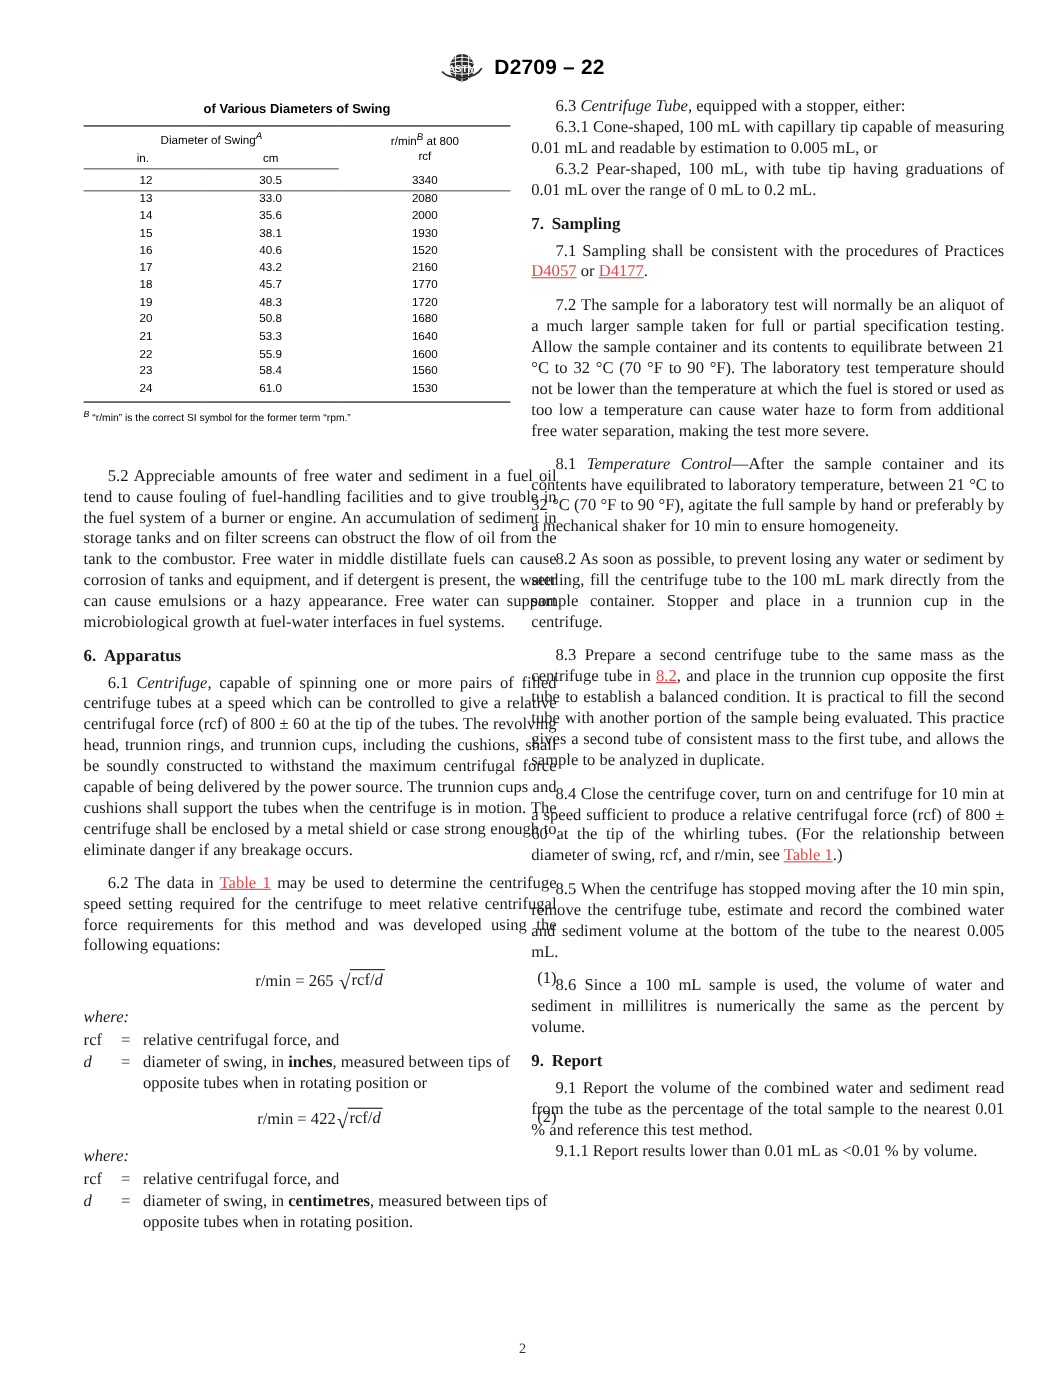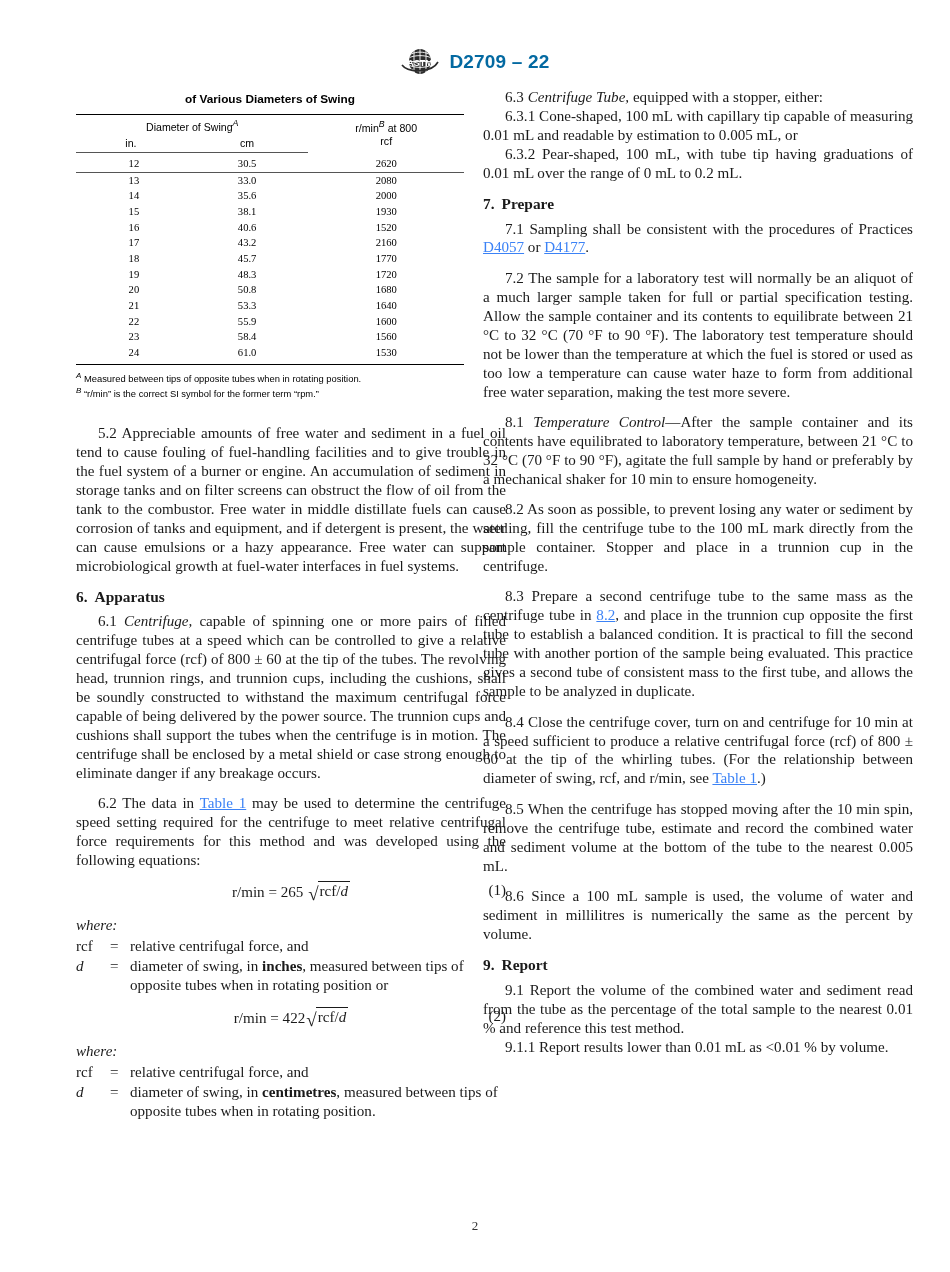--- a/index.html
+++ b/index.html
@@ -36,21 +36,21 @@
   .astm-logo {
     display: inline-block;
     width: 40px;
     height: 27px;
   }
   .doc-number {
     font-family: "Liberation Sans", sans-serif;
     font-weight: bold;
     font-size: 19px;
     letter-spacing: 0.2px;
-    color: #0369a1;
+    color: #000000;
   }
 
   
   .col {
     position: absolute;
     top: 88px;
     width: 430px;
     font-size: 15.1px;
     line-height: 1.255;
     text-align: justify;
@@ -73,21 +73,21 @@
     font-weight: bold;
     font-size: 15.4px;
     margin: 0 0 6px 0;
     text-indent: 0;
     text-align: left;
   }
   h2.section .num { margin-right: 7px; }
 
   .ital { font-style: italic; }
   .bld  { font-weight: bold; }
-  .lnk  { color: #3b82f6; }
+  .lnk  { color: #ef4444; }
 
   
   .table-wrap {
     position: absolute;
     top: 92px;
     left: 76px;
     width: 388px;
     font-family: "Liberation Sans", sans-serif;
   }
   .table-title {
@@ -107,21 +107,21 @@
   table.t1 td, table.t1 th {
     padding: 0;
     font-weight: normal;
     text-align: center;
   }
   .rule-top    { border-top: 1.6px solid #000; }
   .rule-bottom { border-bottom: 1.6px solid #000; }
   .rule-thin   { border-bottom: 0.8px solid #555; }
   tr.hdr1 td { padding: 3.5px 0 2.5px 0; }
   tr.hdr2 td { padding: 1.5px 0 3.5px 0; }
-  tr.data td { padding: 1.0px 0; line-height: 1.29; font-family: Liberation Serif, serif; }
+  tr.data td { padding: 1.0px 0; line-height: 1.29; }
   tr.data td:first-child { padding-left: 6px; }
   .span-rule {
     border-bottom: 0.9px solid #555;
   }
   .c-rmin {
     line-height: 1.22;
   }
   .footnotes {
     margin-top: 5px;
     font-family: "Liberation Sans", sans-serif;
@@ -246,21 +246,21 @@
         </tr>
         <tr class="hdr2">
           <td class="span-rule">in.</td>
           <td class="span-rule">cm</td>
         </tr>
       </thead>
       <tbody>
         <tr class="data">
           <td class="rule-thin" style="padding-top:4px">12</td>
           <td class="rule-thin" style="padding-top:4px">30.5</td>
-          <td class="rule-thin" style="padding-top:4px">2620</td>
+          <td class="rule-thin" style="padding-top:4px">3340</td>
         </tr>
         <tr class="data">
           <td>13</td>
           <td>33.0</td>
           <td>2080</td>
         </tr>
         <tr class="data">
           <td>14</td>
           <td>35.6</td>
           <td>2000</td>
@@ -312,21 +312,20 @@
         </tr>
         <tr class="data">
           <td class="rule-bottom" style="padding-bottom:4px">24</td>
           <td class="rule-bottom" style="padding-bottom:4px">61.0</td>
           <td class="rule-bottom" style="padding-bottom:4px">1530</td>
         </tr>
       </tbody>
     </table>
 
     <div class="footnotes">
-      <div><sup>A</sup><span> Measured between tips of opposite tubes when in rotating position.</span></div>
       <div><sup>B</sup><span> “r/min” is the correct SI symbol for the former term “rpm.”</span></div>
     </div>
   </div>
 
   <div class="col col-left" style="top:424px;margin-left:31px;">
 
     <p class="para">5.2 Appreciable amounts of free water and sediment in a fuel oil tend to cause fouling of fuel-handling facilities and to give trouble in the fuel system of a burner or engine. An accumulation of sediment in storage tanks and on filter screens can obstruct the flow of oil from the tank to the combustor. Free water in middle distillate fuels can cause corrosion of tanks and equipment, and if detergent is present, the water can cause emulsions or a hazy appearance. Free water can support microbiological growth at fuel-water interfaces in fuel systems.</p>
 
     <h2 class="section">
       <span class="num">6.</span><span>Apparatus</span>
@@ -384,21 +383,21 @@
 
   <div class="col col-right">
 
     <p class="tight"><span>6.3</span> <span class="ital">Centrifuge Tube,</span><span> equipped with a stopper, either:</span></p>
 
     <p class="tight">6.3.1 Cone-shaped, 100 mL with capillary tip capable of measuring 0.01 mL and readable by estimation to 0.005 mL, or</p>
 
     <p class="para">6.3.2 Pear-shaped, 100 mL, with tube tip having graduations of 0.01 mL over the range of 0 mL to 0.2 mL.</p>
 
     <h2 class="section">
-      <span class="num">7.</span><span>Prepare</span>
+      <span class="num">7.</span><span>Sampling</span>
     </h2>
 
     <p class="para"><span>7.1 Sampling shall be consistent with the procedures of Practices </span><a class="lnk" href="#">D4057</a><span> or </span><a class="lnk" href="#">D4177</a><span>.</span></p>
 
     <p class="para">7.2 The sample for a laboratory test will normally be an aliquot of a much larger sample taken for full or partial specification testing. Allow the sample container and its contents to equilibrate between 21 °C to 32 °C (70 °F to 90 °F). The laboratory test temperature should not be lower than the temperature at which the fuel is stored or used as too low a temperature can cause water haze to form from additional free water separation, making the test more severe.</p>
 
 
     <p class="para"><span>8.1</span> <span class="ital">Temperature Control</span><span>—After the sample container and its contents have equilibrated to laboratory temperature, between 21 °C to 32 °C (70 °F to 90 °F), agitate the full sample by hand or preferably by a mechanical shaker for 10 min to ensure homogeneity.</span></p>
 
     <p class="para">8.2 As soon as possible, to prevent losing any water or sediment by settling, fill the centrifuge tube to the 100 mL mark directly from the sample container. Stopper and place in a trunnion cup in the centrifuge.</p>

